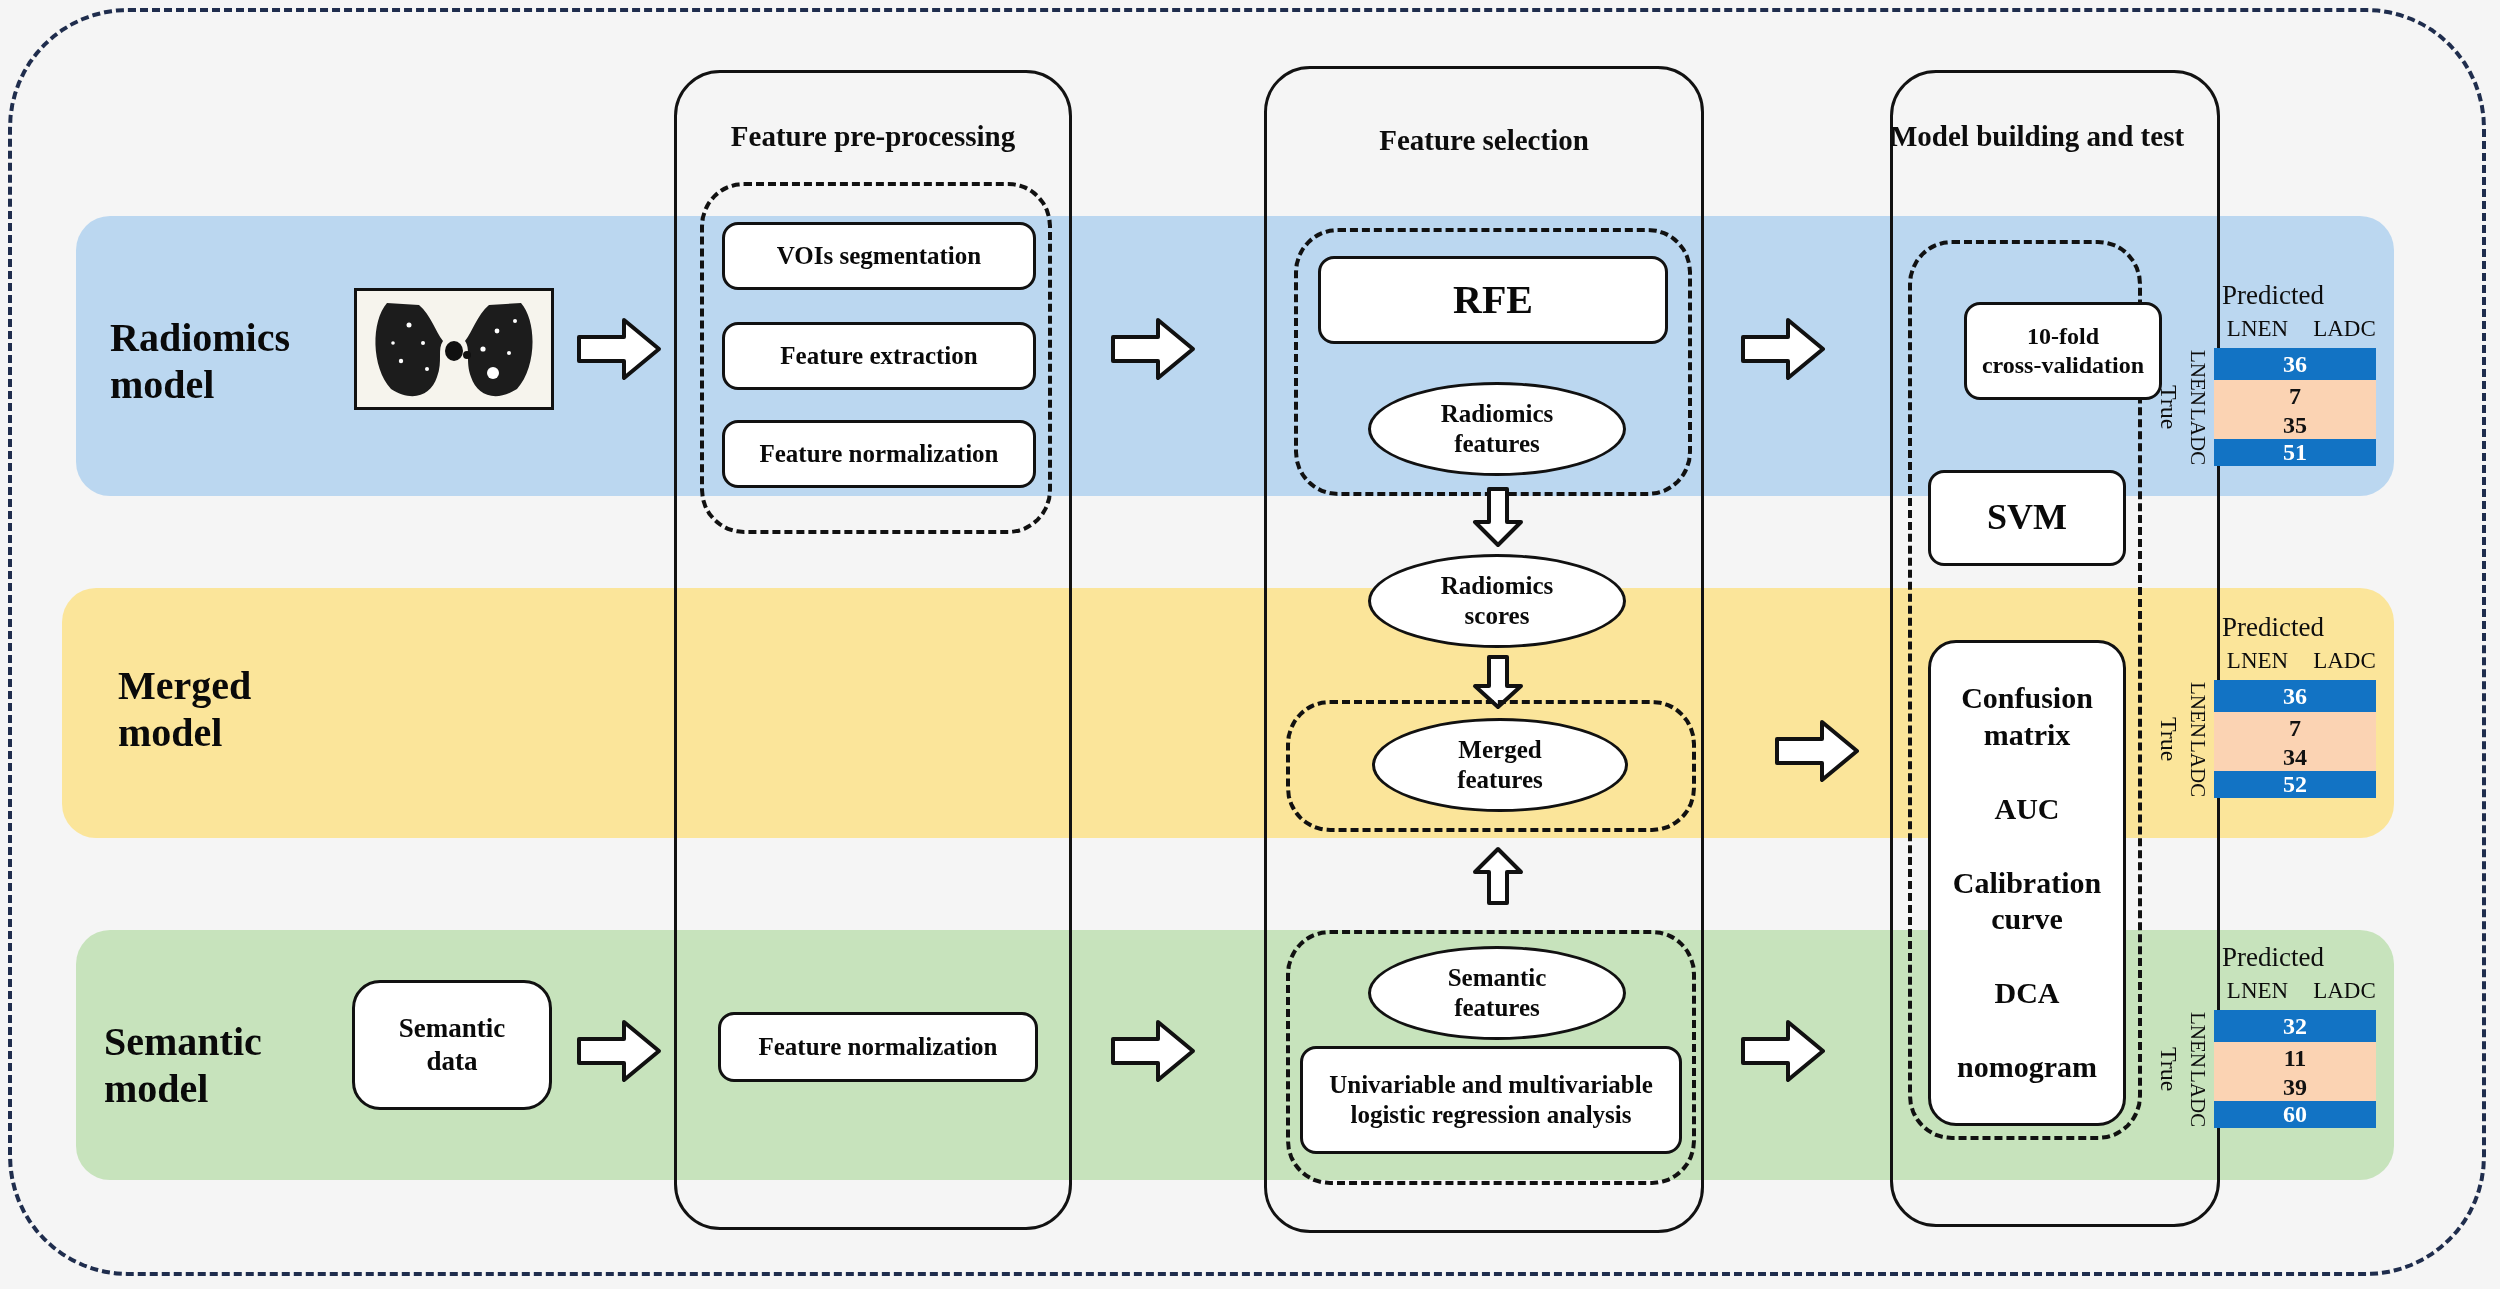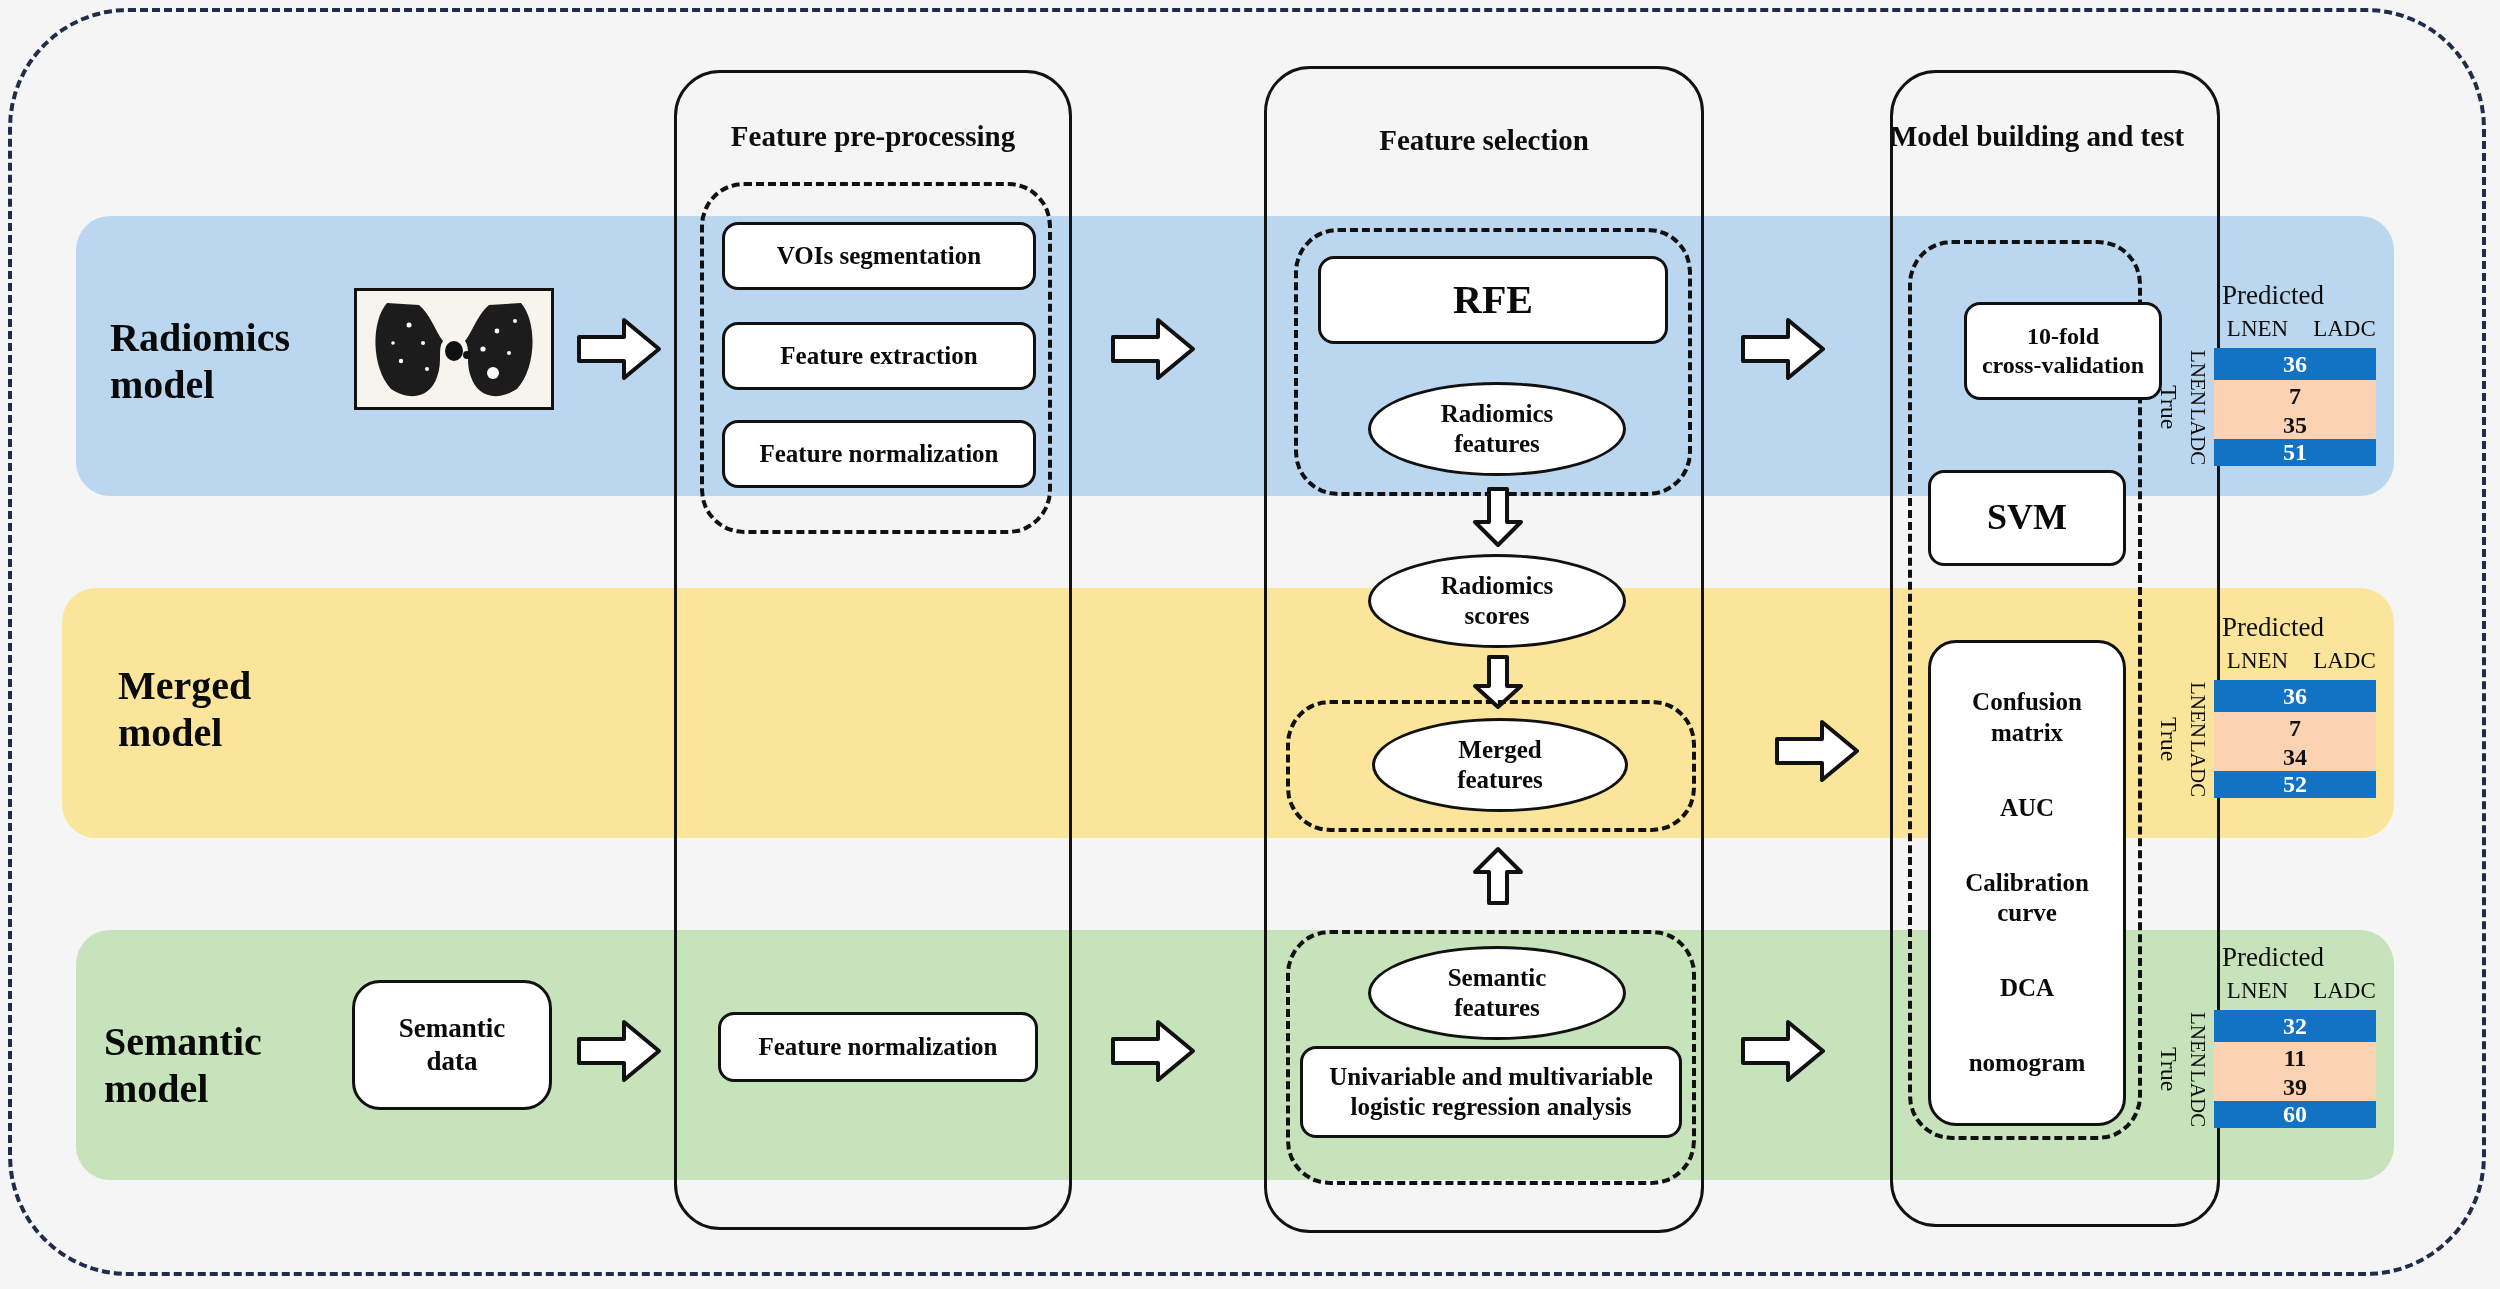--- a/index.html
+++ b/index.html
@@ -312,21 +312,21 @@
   <div class="arrow-u" style="left:1472px; top:846px;">
     <svg width="52" height="60" viewBox="0 0 52 60">
       <path d="M26 3 L49 26 L35 26 L35 57 L17 57 L17 26 L3 26 Z" fill="#ffffff" stroke="#111111" stroke-width="4" stroke-linejoin="round"></path>
     </svg>
   </div>
 
   <div class="dashgroup" id="dg-sem"></div>
   <div class="oval" style="left:1368px; top:946px; width:258px; height:94px; font-size:25px; white-space:pre-line;">Semantic
 features</div>
 
-  <div class="node" style="left:1300px; top:1046px; width:382px; height:92px; font-size:25px; white-space:pre-line;">Univariable and multivariable
+  <div class="node" style="left:1300px; top:1046px; width:382px; height:108px; font-size:25px; white-space:pre-line;">Univariable and multivariable
 logistic regression analysis</div>
 
   <div class="arrow-r" style="left:1774px; top:718px;">
     <svg width="86" height="66" viewBox="0 0 86 66">
       <path d="M3 21 L48 21 L48 4 L83 33 L48 62 L48 45 L3 45 Z" fill="#ffffff" stroke="#111111" stroke-width="4" stroke-linejoin="round"></path>
     </svg>
   </div>
 
   <div class="arrow-r" style="left:1740px; top:316px;">
     <svg width="86" height="66" viewBox="0 0 86 66">
@@ -342,21 +342,21 @@
 
   <div class="stage" id="stage-mod"></div>
   <div class="stage-title" id="title-mod">Model building and test</div>
   <div class="dashgroup" id="dg-mod"></div>
 
   <div class="node" style="left:1928px; top:302px; width:198px; height:98px; font-size:24px; white-space:pre-line;margin-left:36px;">10-fold
 cross-validation</div>
 
   <div class="node" style="left:1928px; top:470px; width:198px; height:96px; font-size:36px;">SVM</div>
 
-  <div class="node" style="left:1928px; top:640px; width:198px; height:486px; border-radius:28px; flex-direction:column; justify-content:space-evenly; font-size:25px;">
+  <div class="node" style="left:1928px; top:640px; width:198px; height:486px; border-radius:28px; flex-direction:column; justify-content:space-evenly; font-size:30px;">
     <span style="white-space:pre-line;">Confusion
 matrix</span>
     <span style="white-space:pre-line;">AUC</span>
     <span style="white-space:pre-line;">Calibration
 curve</span>
     <span style="white-space:pre-line;">DCA</span>
     <span style="white-space:pre-line;">nomogram</span>
   </div>
 
   <div class="cm" style="left:2158px; top:280px; width:230px; height:200px;">

